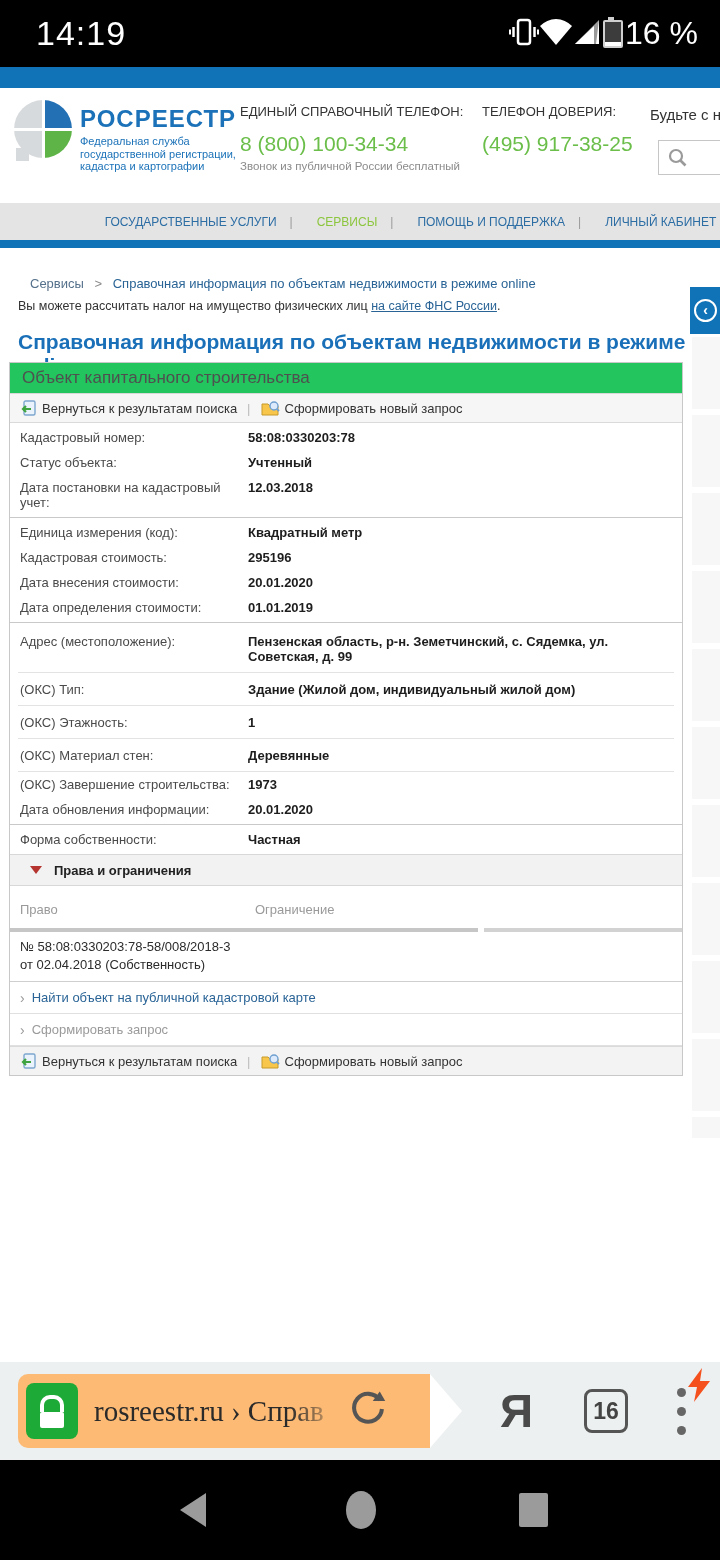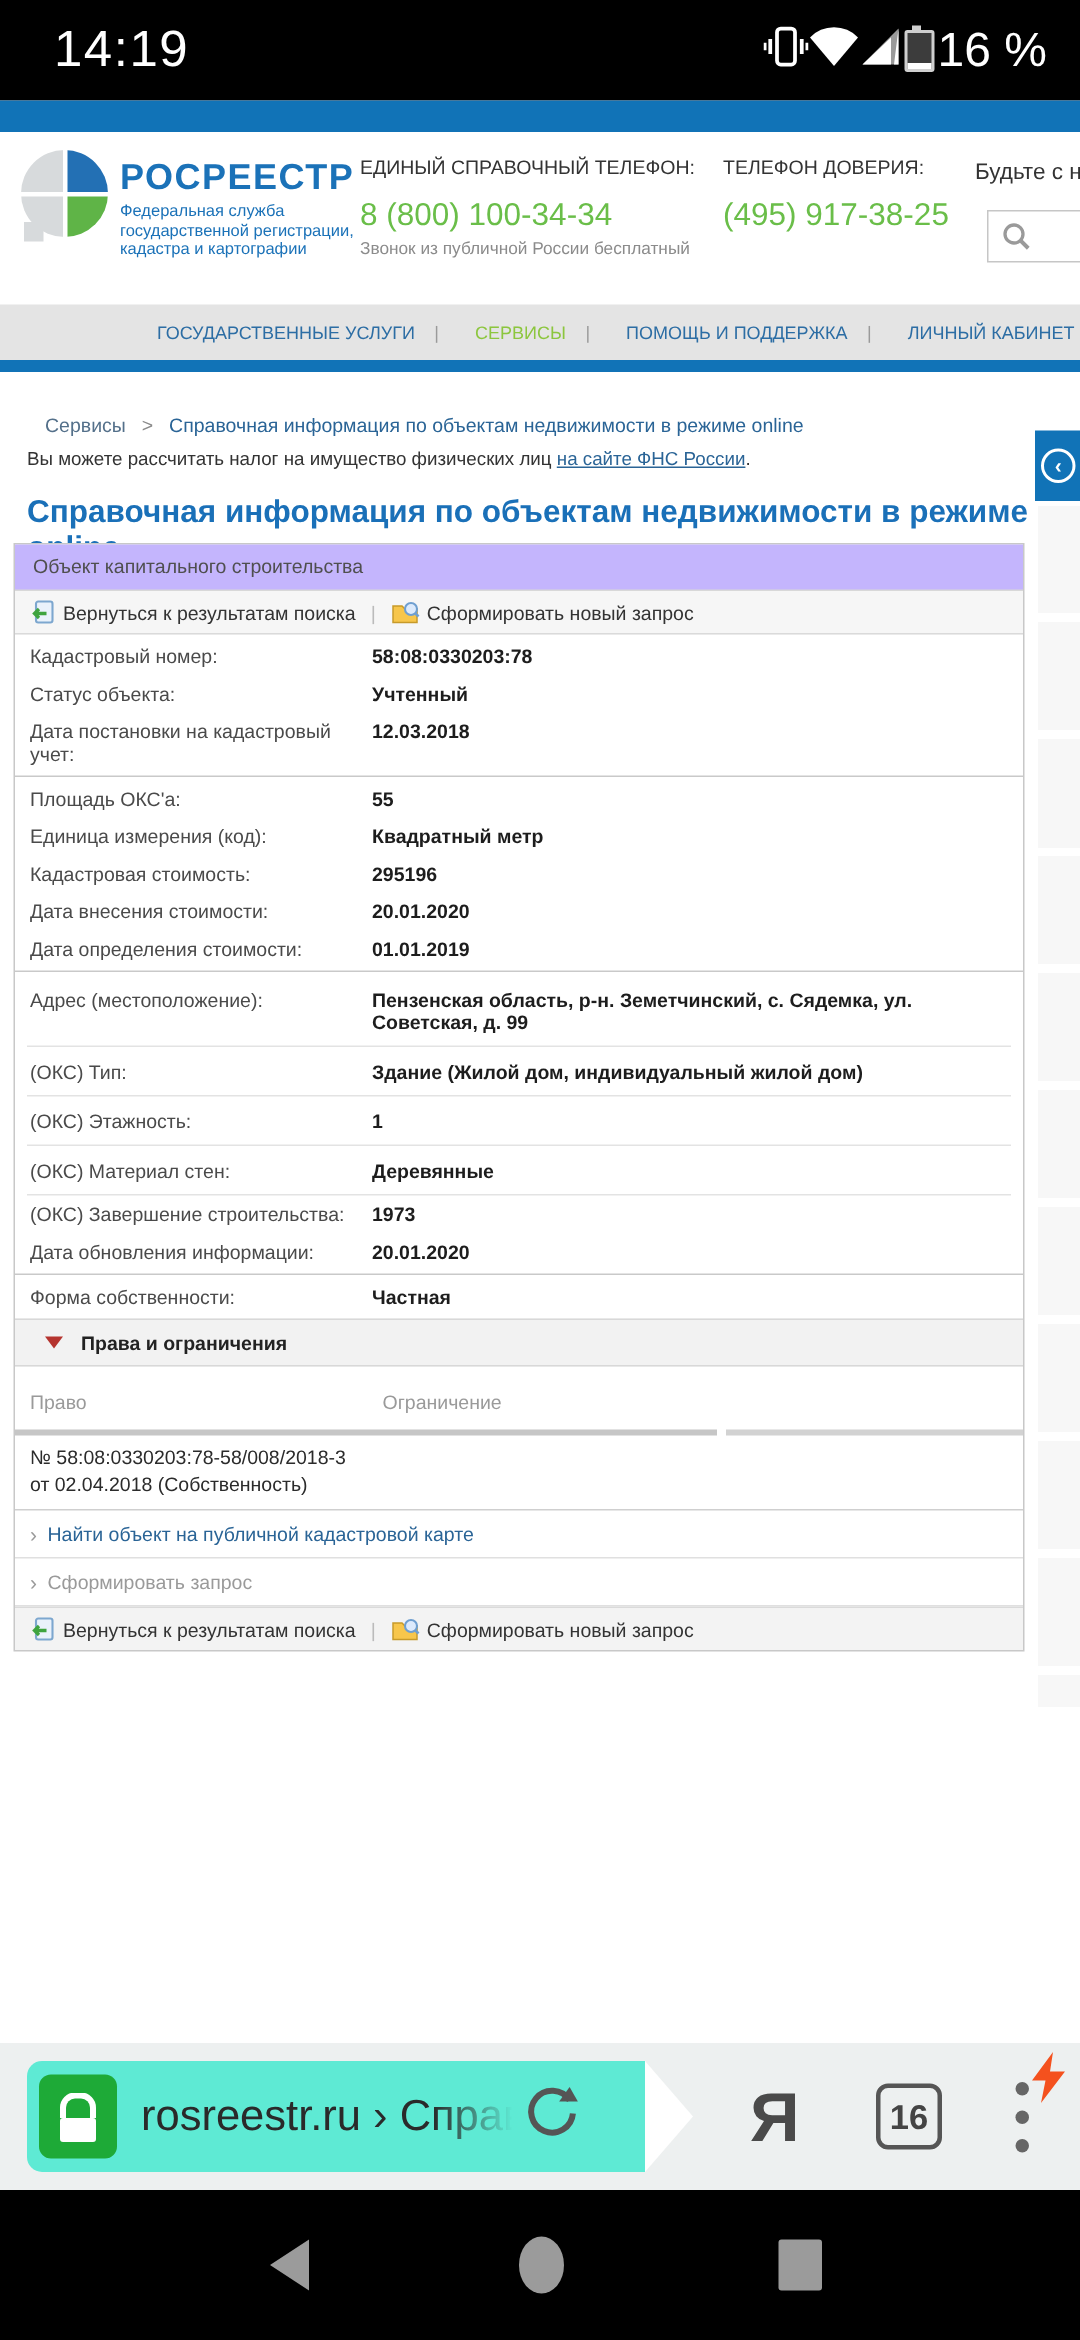--- a/index.html
+++ b/index.html
@@ -62,22 +62,22 @@
     display:flex;align-items:center;}
   .toggle-circle{width:19px;height:19px;border:2px solid #fff;border-radius:50%;margin-left:4px;
     color:#fff;font-size:14px;line-height:18px;text-align:center;font-weight:bold;}
   .right-strip{position:absolute;left:692px;top:337px;width:28px;height:801px;
     background:repeating-linear-gradient(180deg,#f7f7f7 0 72px,#ffffff 72px 78px);}
   
   .page-title{position:absolute;left:18px;top:330px;width:680px;font-size:21px;font-weight:bold;color:#1a70b8;}
   
   .panel{position:absolute;left:9px;top:362px;width:674px;background:#fff;
     border:1px solid #c8c8c8;box-sizing:border-box;font-size:13px;}
-  .panel-header{height:30px;line-height:30px;background:#c4b5fd;border-bottom:1px solid #d8d8d8;
-    font-size:13px;color:#4f4f4f;padding-left:12px;}
+  .panel-header{height:30px;line-height:30px;background:#22c55e;border-bottom:1px solid #d8d8d8;
+    font-size:17px;color:#4f4f4f;padding-left:12px;}
   .pt-toolbar{display:flex;align-items:center;background:#f6f6f6;border-bottom:1px solid #dadada;
     height:28px;padding:0 10px;color:#333;}
   .pt-toolbar .tb-sep{color:#bbb;margin:0 10px;}
   .tb-link{display:flex;align-items:center;gap:5px;cursor:pointer;}
   .rows{padding:2px 0;}
   .row{display:flex;padding:5px 0 5px 10px;}
   .row .lbl{width:228px;color:#4a4a4a;flex:0 0 auto;}
   .row .val{font-weight:bold;color:#1d1d1d;padding-right:10px;}
   .row.lined{padding:9px 0 9px 10px;position:relative;}
   .row.lined::after{content:"";position:absolute;left:8px;right:8px;bottom:0;border-bottom:1px solid #e3e3e3;}
@@ -95,22 +95,22 @@
   .band.b1{left:0;width:468px;}
   .band.b2{left:474px;right:0;background:#d2d2d2;}
   .rights-entry{padding:6px 10px 8px 10px;color:#2b2b2b;border-bottom:1px solid #cfcfcf;line-height:1.35;}
   .link-row{display:flex;align-items:center;padding:8px 10px;border-bottom:1px solid #e0e0e0;}
   .link-row .arr{color:#9a9a9a;margin-right:7px;font-size:14px;line-height:1;}
   .link-row.map a{color:#2a6496;text-decoration:none;}
   .link-row.request{color:#9a9a9a;}
   .pt-toolbar.bottom{border-bottom:none;border-top:1px solid #dadada;background:#f3f3f3;}
   
   .browser-bar{position:absolute;left:0;top:1362px;width:720px;height:98px;background:#edf0f0;}
-  .omnibox{position:absolute;left:18px;top:12px;width:412px;height:74px;background:#5eead4;
-    border-radius:10px 0 0 10px;display:flex;align-items:center;}
+  .omnibox{position:absolute;left:18px;top:12px;width:412px;height:74px;background:#fdba74;
+    border-radius:10px 0 0 10px;display:flex;align-items:center;font-family:Liberation Serif, serif;}
   .omnibox-arrow{position:absolute;left:430px;top:12px;width:0;height:0;
     border-top:37px solid transparent;border-bottom:37px solid transparent;border-left:32px solid #fff;}
   .lock{width:52px;height:56px;background:#1eaa37;border-radius:8px;margin-left:8px;flex:0 0 auto;
     display:flex;flex-direction:column;align-items:center;justify-content:center;}
   .lock-shackle{width:16px;height:13px;border:4px solid #fff;border-bottom:none;border-radius:10px 10px 0 0;}
   .lock-body{width:24px;height:16px;background:#fff;border-radius:2px;}
   .url{margin-left:16px;font-size:29px;color:#2a2a2a;white-space:nowrap;overflow:hidden;width:250px;
     -webkit-mask-image:linear-gradient(90deg,#000 78%,transparent 99%);
     mask-image:linear-gradient(90deg,#000 78%,transparent 99%);}
   .reload{margin-left:2px;flex:0 0 auto;}
@@ -259,24 +259,20 @@
     </div>
     <div class="row">
       <span class="lbl">Дата постановки на кадастровый учет:</span>
       <span class="val">12.03.2018</span>
     </div>
   </div>
   <div class="group-sep"></div>
 
   <div class="rows">
     <div class="row">
-      <span class="lbl">Площадь ОКС'а:</span>
-      <span class="val">55</span>
-    </div>
-    <div class="row">
       <span class="lbl">Единица измерения (код):</span>
       <span class="val">Квадратный метр</span>
     </div>
     <div class="row">
       <span class="lbl">Кадастровая стоимость:</span>
       <span class="val">295196</span>
     </div>
     <div class="row">
       <span class="lbl">Дата внесения стоимости:</span>
       <span class="val">20.01.2020</span>

